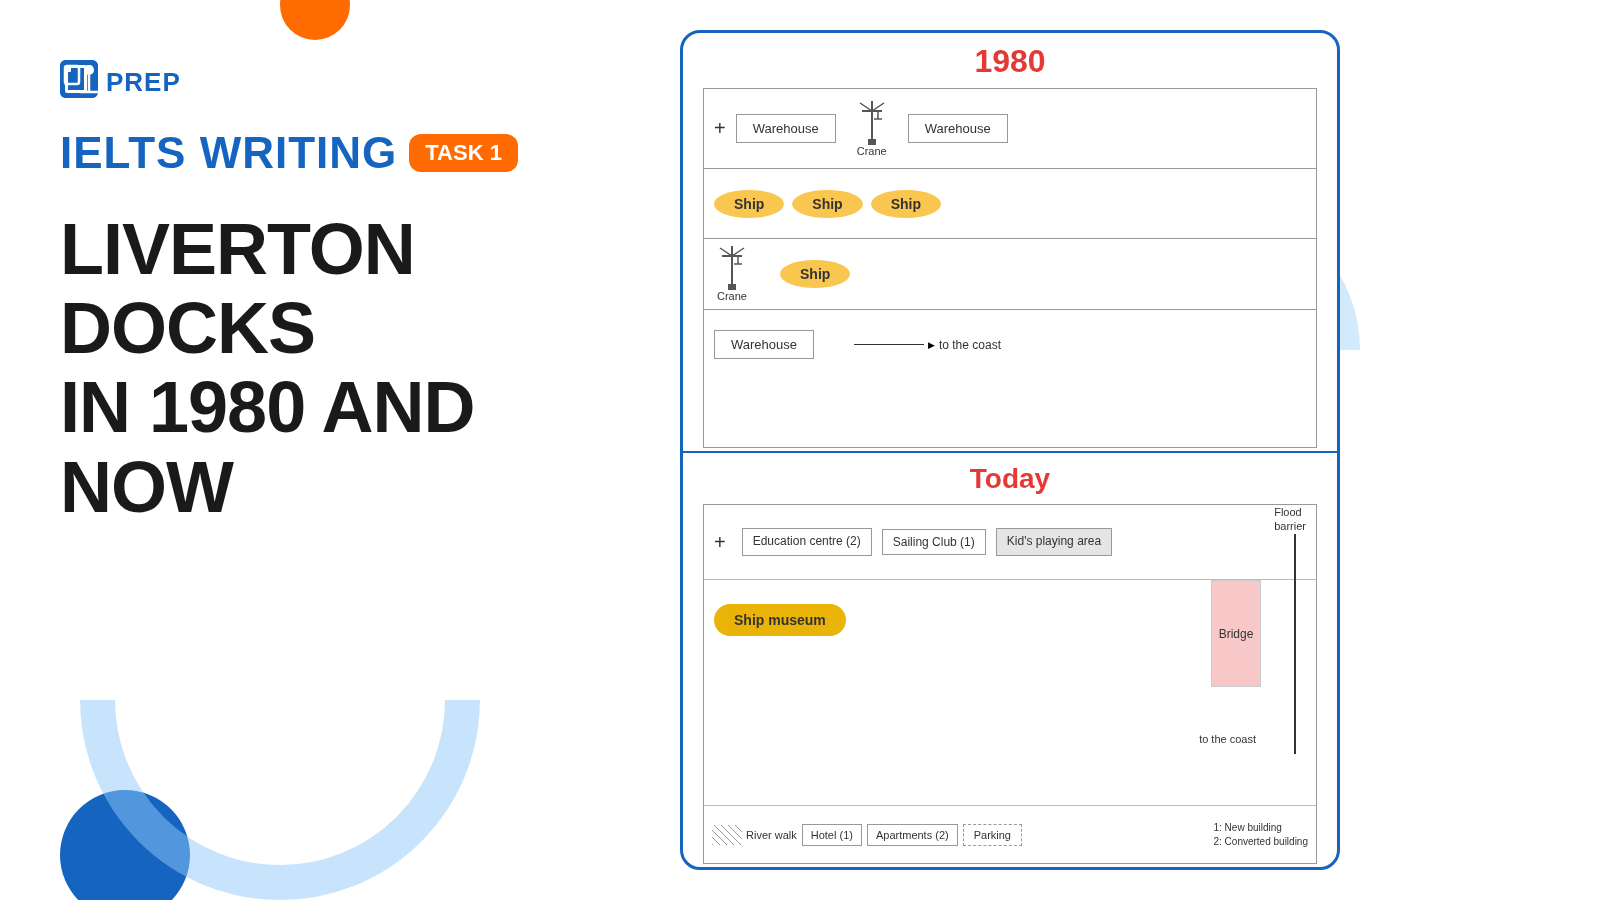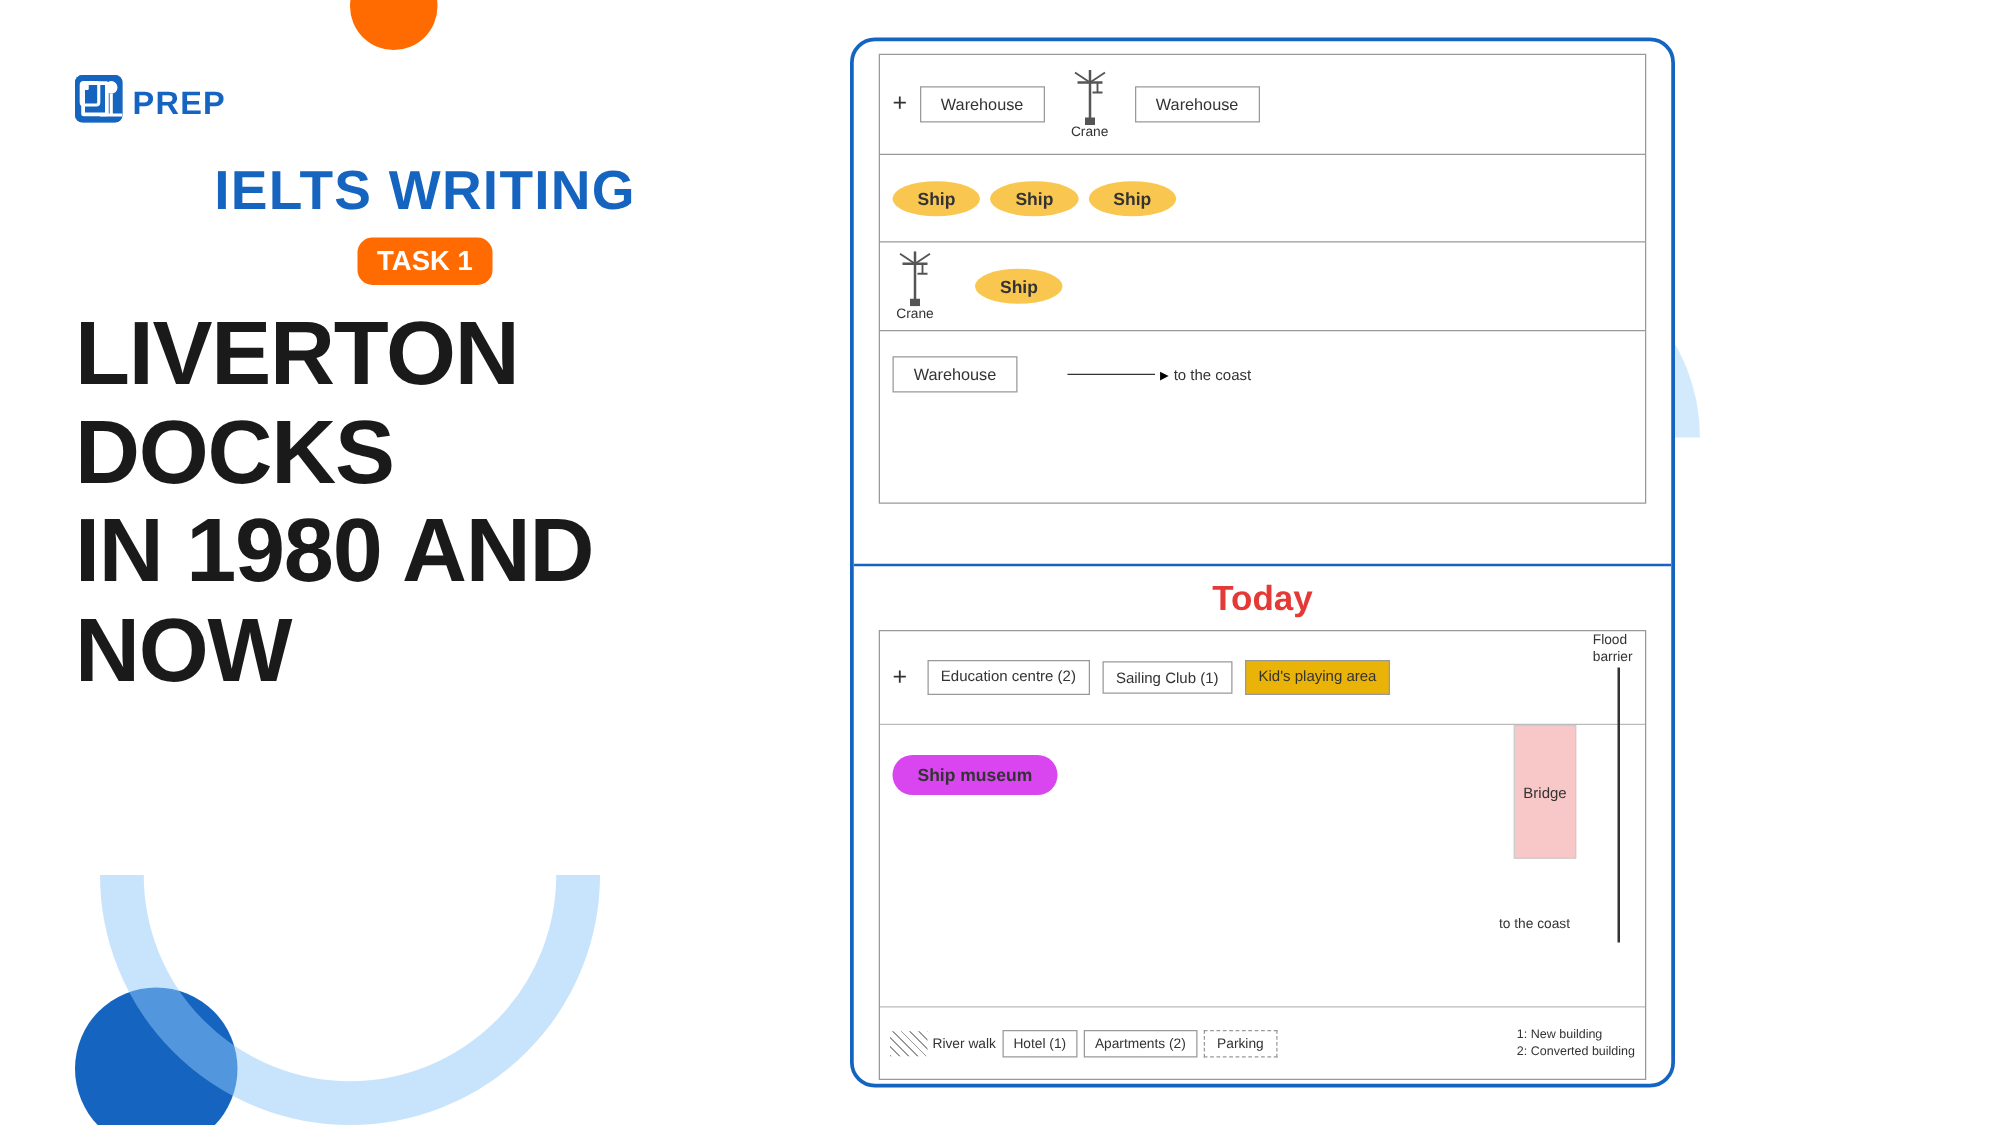--- a/index.html
+++ b/index.html
@@ -111,22 +111,21 @@
       font-size: 26px;
       font-weight: 800;
       color: #1565c0;
       letter-spacing: 1px;
     }
 
     .ielts-line {
       display: flex;
       align-items: center;
       gap: 12px;
-      margin-bottom: 16px;
-      flex-direction: column;
+      margin-bottom: 32px;
     }
     .ielts-writing {
       font-size: 44px;
       font-weight: 900;
       color: #1565c0;
       letter-spacing: 1px;
     }
     .task1-badge {
       background: #ff6b00;
       color: white;
@@ -316,27 +315,27 @@
       font-size: 12px;
       text-align: center;
       background: white;
       color: #333;
     }
     .kids-box {
       border: 1px solid #999;
       padding: 5px 10px;
       font-size: 12px;
       text-align: center;
+      background: #e5e5e5;
+      line-height: 1.3;
+      color: #333;
+    }
+
+    .ship-museum-oval {
       background: #eab308;
-      line-height: 1.3;
-      color: #333;
-    }
-
-    .ship-museum-oval {
-      background: #d946ef;
       border-radius: 30px;
       padding: 8px 20px;
       font-size: 14px;
       font-weight: 600;
       color: #333;
     }
 
     
     .small-box {
       border: 1px solid #999;
@@ -414,20 +413,21 @@
 
   <div class="title-main">
     <div>LIVERTON DOCKS</div>
     <div>IN 1980 AND NOW</div>
   </div>
 </div>
 
 <div class="right-panel">
 
   <div class="section-1980">
+    <div class="section-title-1980">1980</div>
 
     <div class="map-1980">
 
       <div class="row1-1980">
         <span class="cross-symbol">+</span>
         <div class="warehouse-box">Warehouse</div>
 
         <div style="display:inline-flex; flex-direction:column; align-items:center; margin: 0 18px;">
           <svg class="crane-svg" viewBox="0 0 36 44" fill="none" xmlns="http://www.w3.org/2000/svg">
             <line x1="18" y1="0" x2="18" y2="44" stroke="#555" stroke-width="2"></line>

